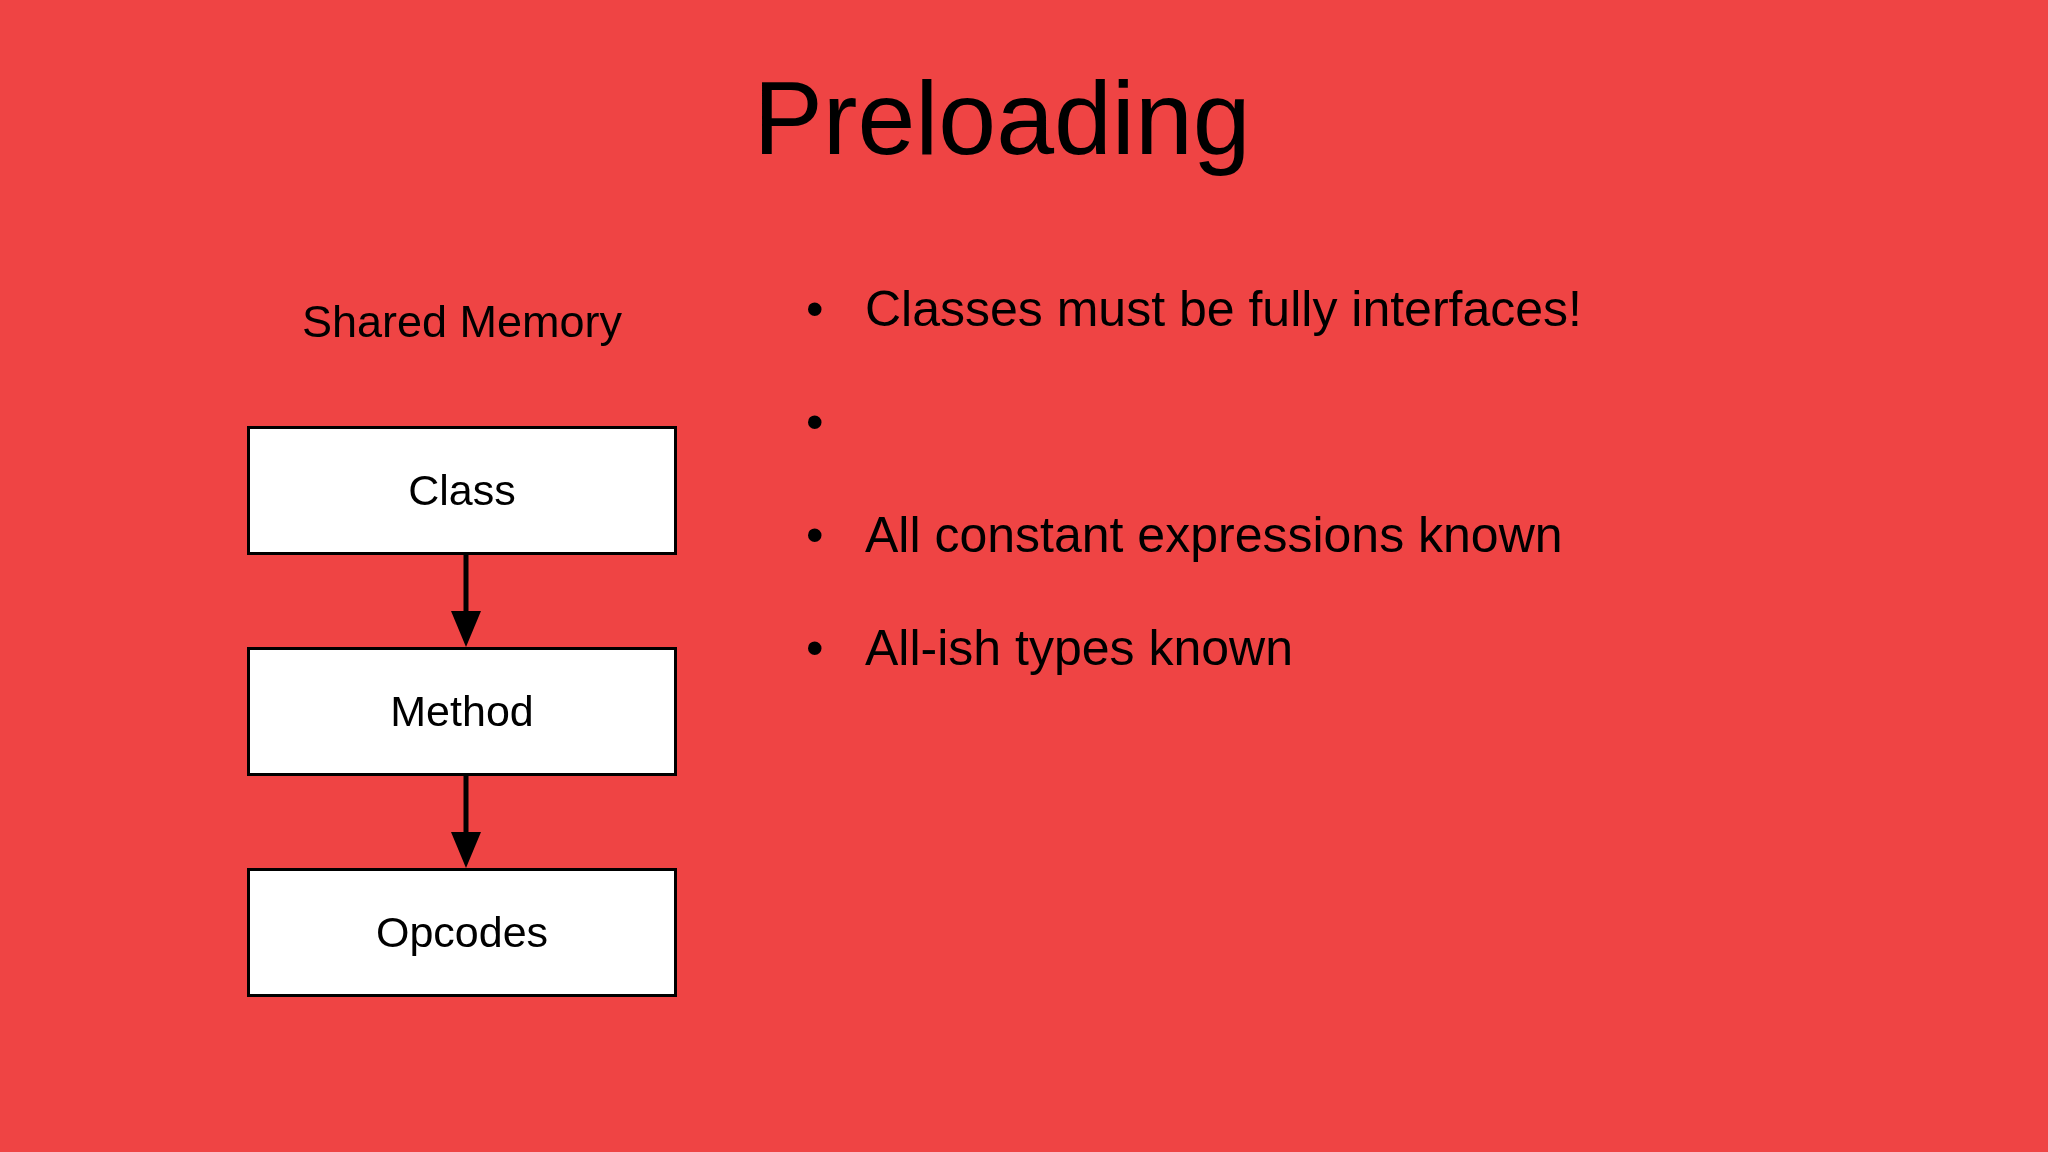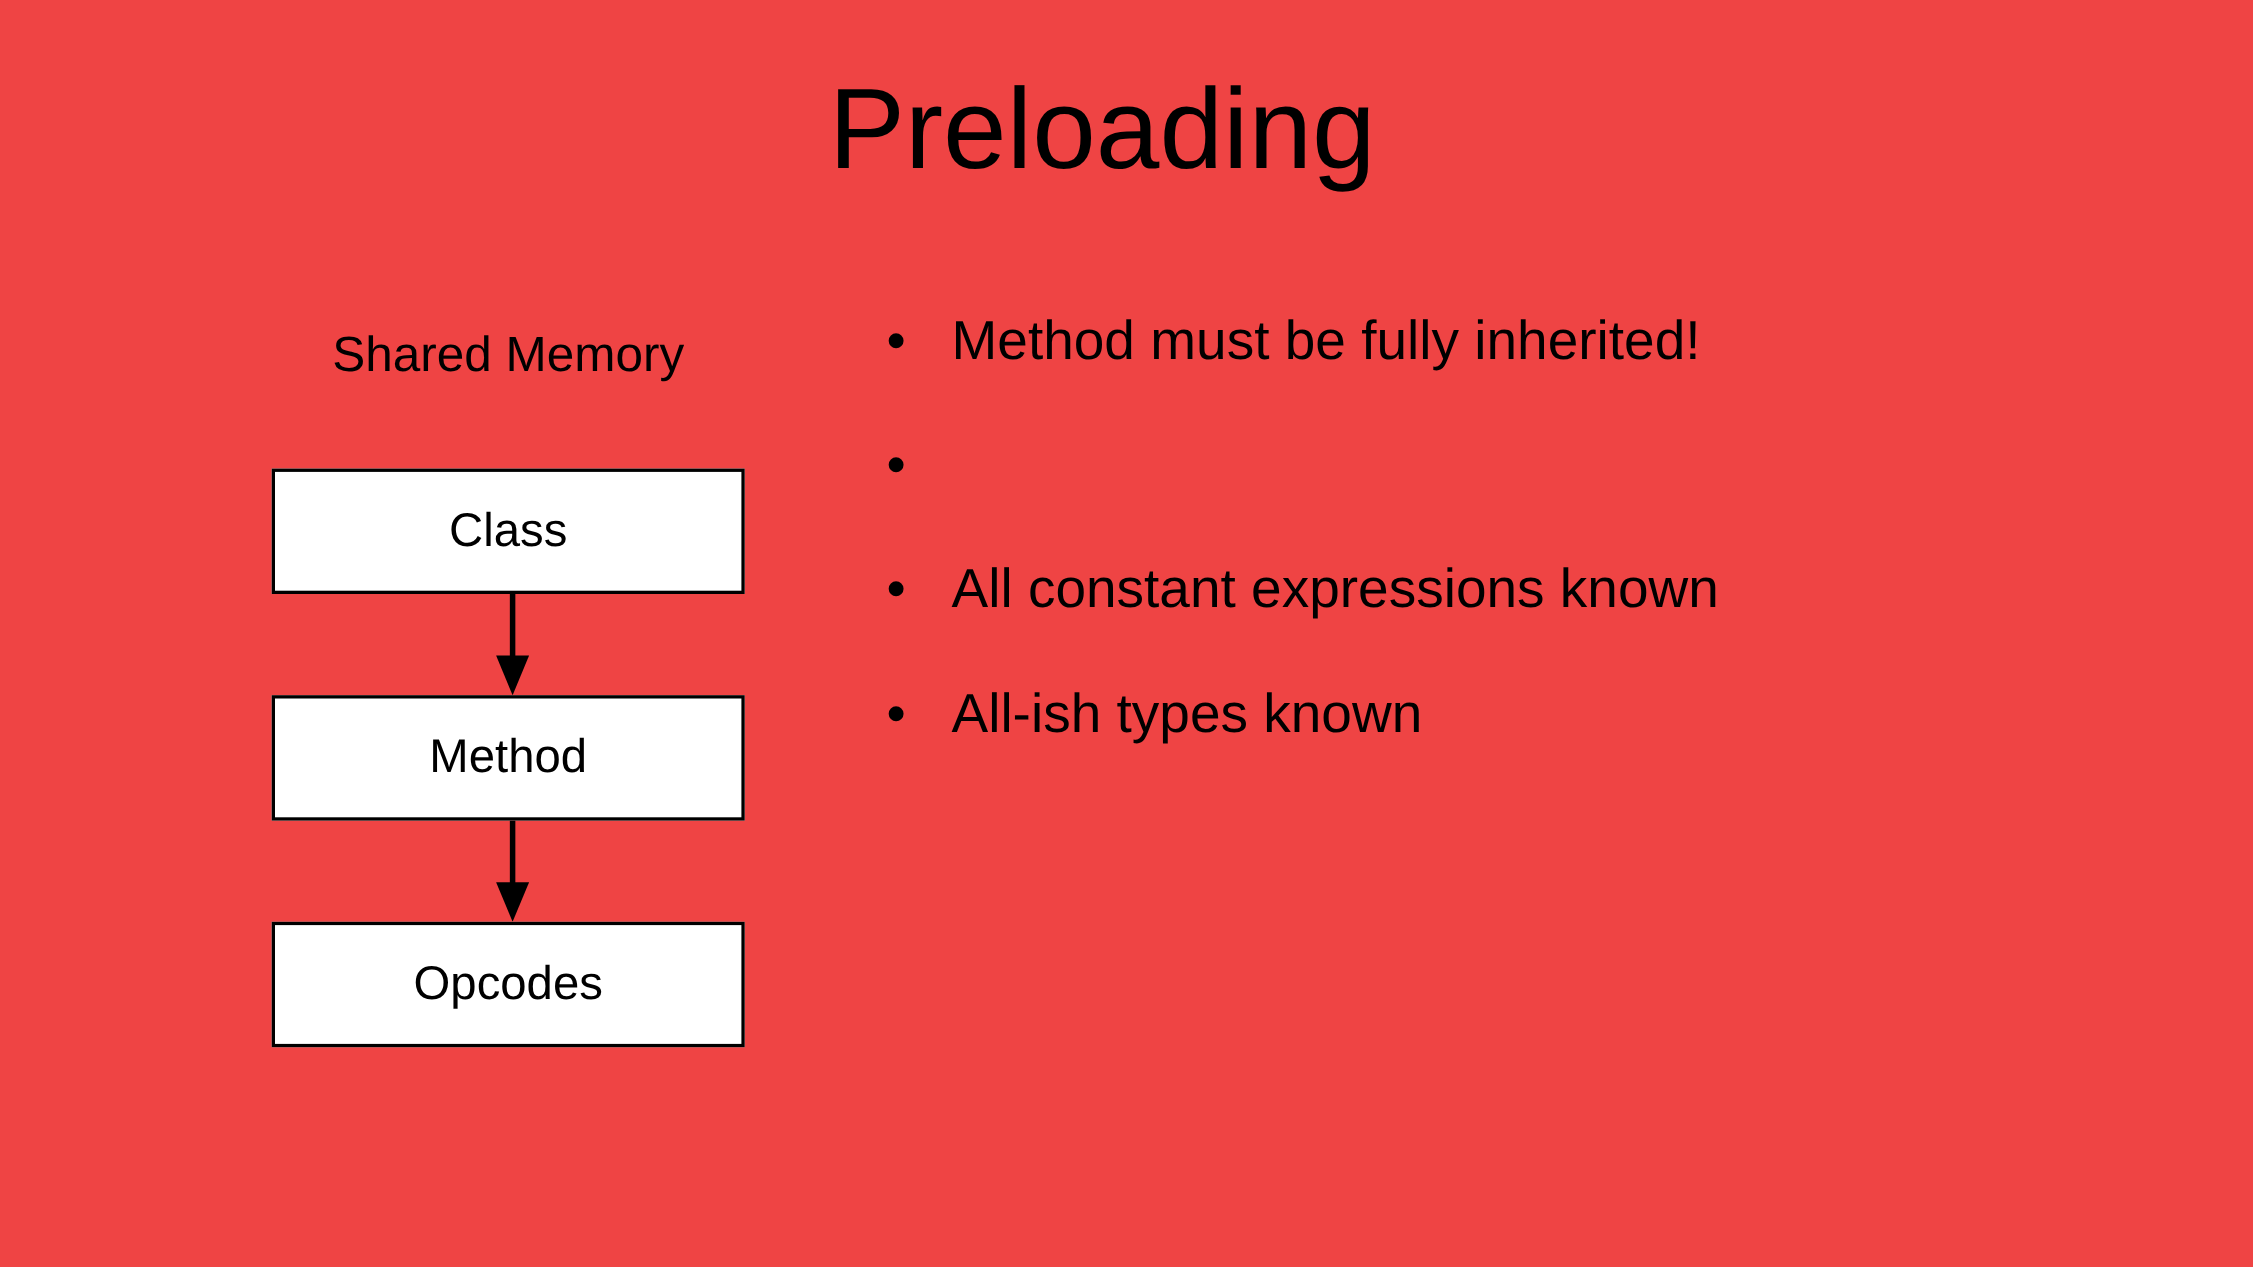--- a/index.html
+++ b/index.html
@@ -55,21 +55,21 @@
     line-height: 1.15;
     text-align: center;
     white-space: nowrap;
     margin: 0 0 78px 0;
   }
 
   .flow-box {
     position: relative;
     box-sizing: border-box;
     width: 430px;
-    height: 114px;
+    height: 129px;
     border: 3px solid #000000;
     background: #ffffff;
     display: flex;
     align-items: center;
     justify-content: center;
   }
 
   .flow-box-label {
     font-size: 43px;
     line-height: 1.1;
@@ -155,21 +155,21 @@
     <div class="flow-box">
       <span class="flow-box-label">Opcodes</span>
     </div>
 
   </div>
 
   <div id="bullets">
 
     <div class="bullet-row">
       <span class="bullet-marker">•</span>
-      <span class="bullet-text">Method must be fully inherited!</span>
+      <span class="bullet-text">Classes must be fully interfaces!</span>
     </div>
 
     <div class="bullet-row">
       <span class="bullet-marker">•</span>
     </div>
 
     <div class="bullet-row">
       <span class="bullet-marker">•</span>
       <span class="bullet-text">All constant expressions known</span>
     </div>

